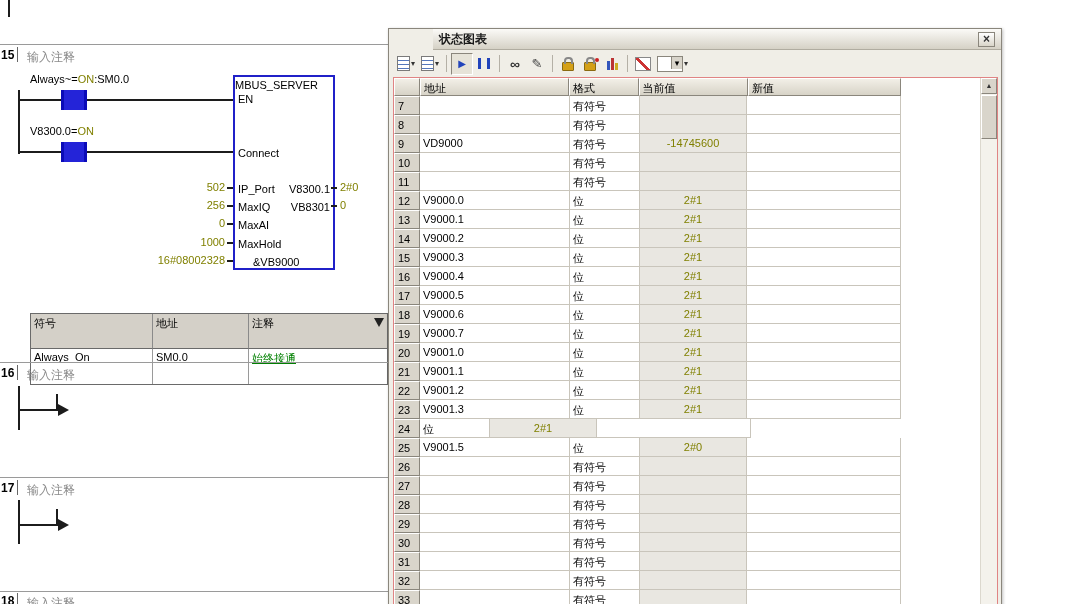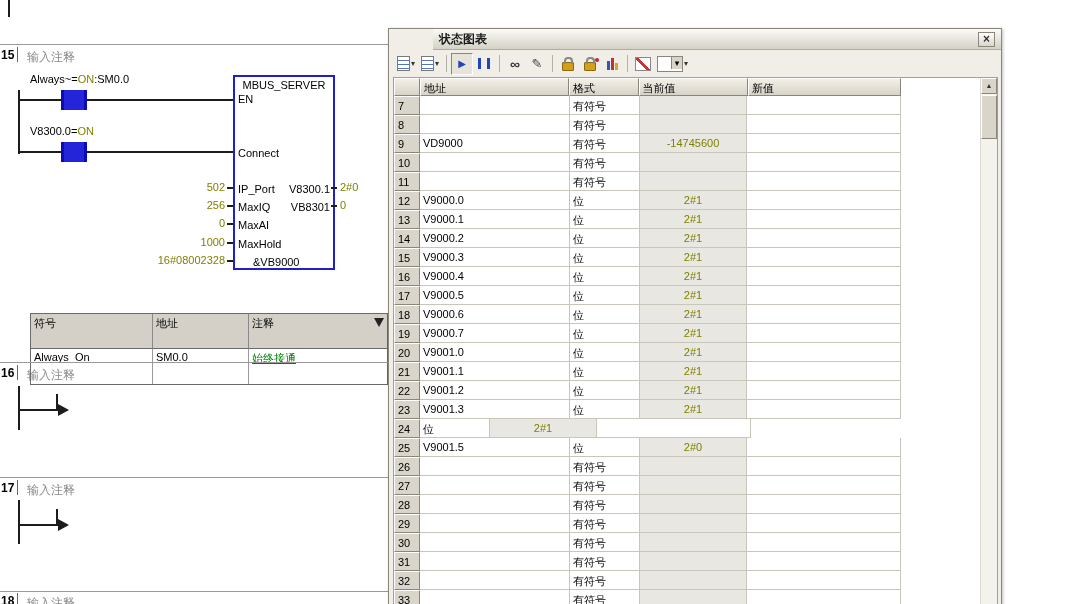--- a/index.html
+++ b/index.html
@@ -15,21 +15,21 @@
   .vtick     { position:absolute; width:1px; background:#666; }
   .net-title { position:absolute; left:27px; font-size:12px; color:#8a8a8a; }
   .lbl       { position:absolute; font-size:11px; white-space:nowrap; }
   .olive     { color:#808000; }
   .green     { color:#008000; text-decoration:underline; }
   .wire      { position:absolute; background:#1c1c1c; }
   .contact   { position:absolute; width:20px; height:20px;
                border-left:3px solid #0b0bb8; border-right:3px solid #0b0bb8; background:#2424d8; }
   .fblock    { position:absolute; border:2px solid #2020c8; background:#fff; }
   .bt        { position:absolute; font-size:11px; white-space:nowrap; }
-  .btitle    { left:0; right:0; top:2px; text-align:center; }
+  .btitle    { left:0; right:0; top:2px; }
   .pval      { position:absolute; left:128px; width:97px; text-align:right;
                font-size:11px; color:#808000; white-space:nowrap; }
   .mval      { position:absolute; font-size:11px; color:#808000; white-space:nowrap; }
   .arrowhead { position:absolute; width:0; height:0; border-left:11px solid #1c1c1c;
                border-top:6px solid transparent; border-bottom:6px solid transparent; }
 
   .symtab { position:absolute; width:356px; border:1px solid #6a6a6a; background:#fff; }
   .strow  { display:flex; height:35px; }
   .sc     { box-sizing:border-box; font-size:11px; padding:2px 0 0 3px;
             border-right:1px solid #9a9a9a; overflow:hidden; white-space:nowrap; }

